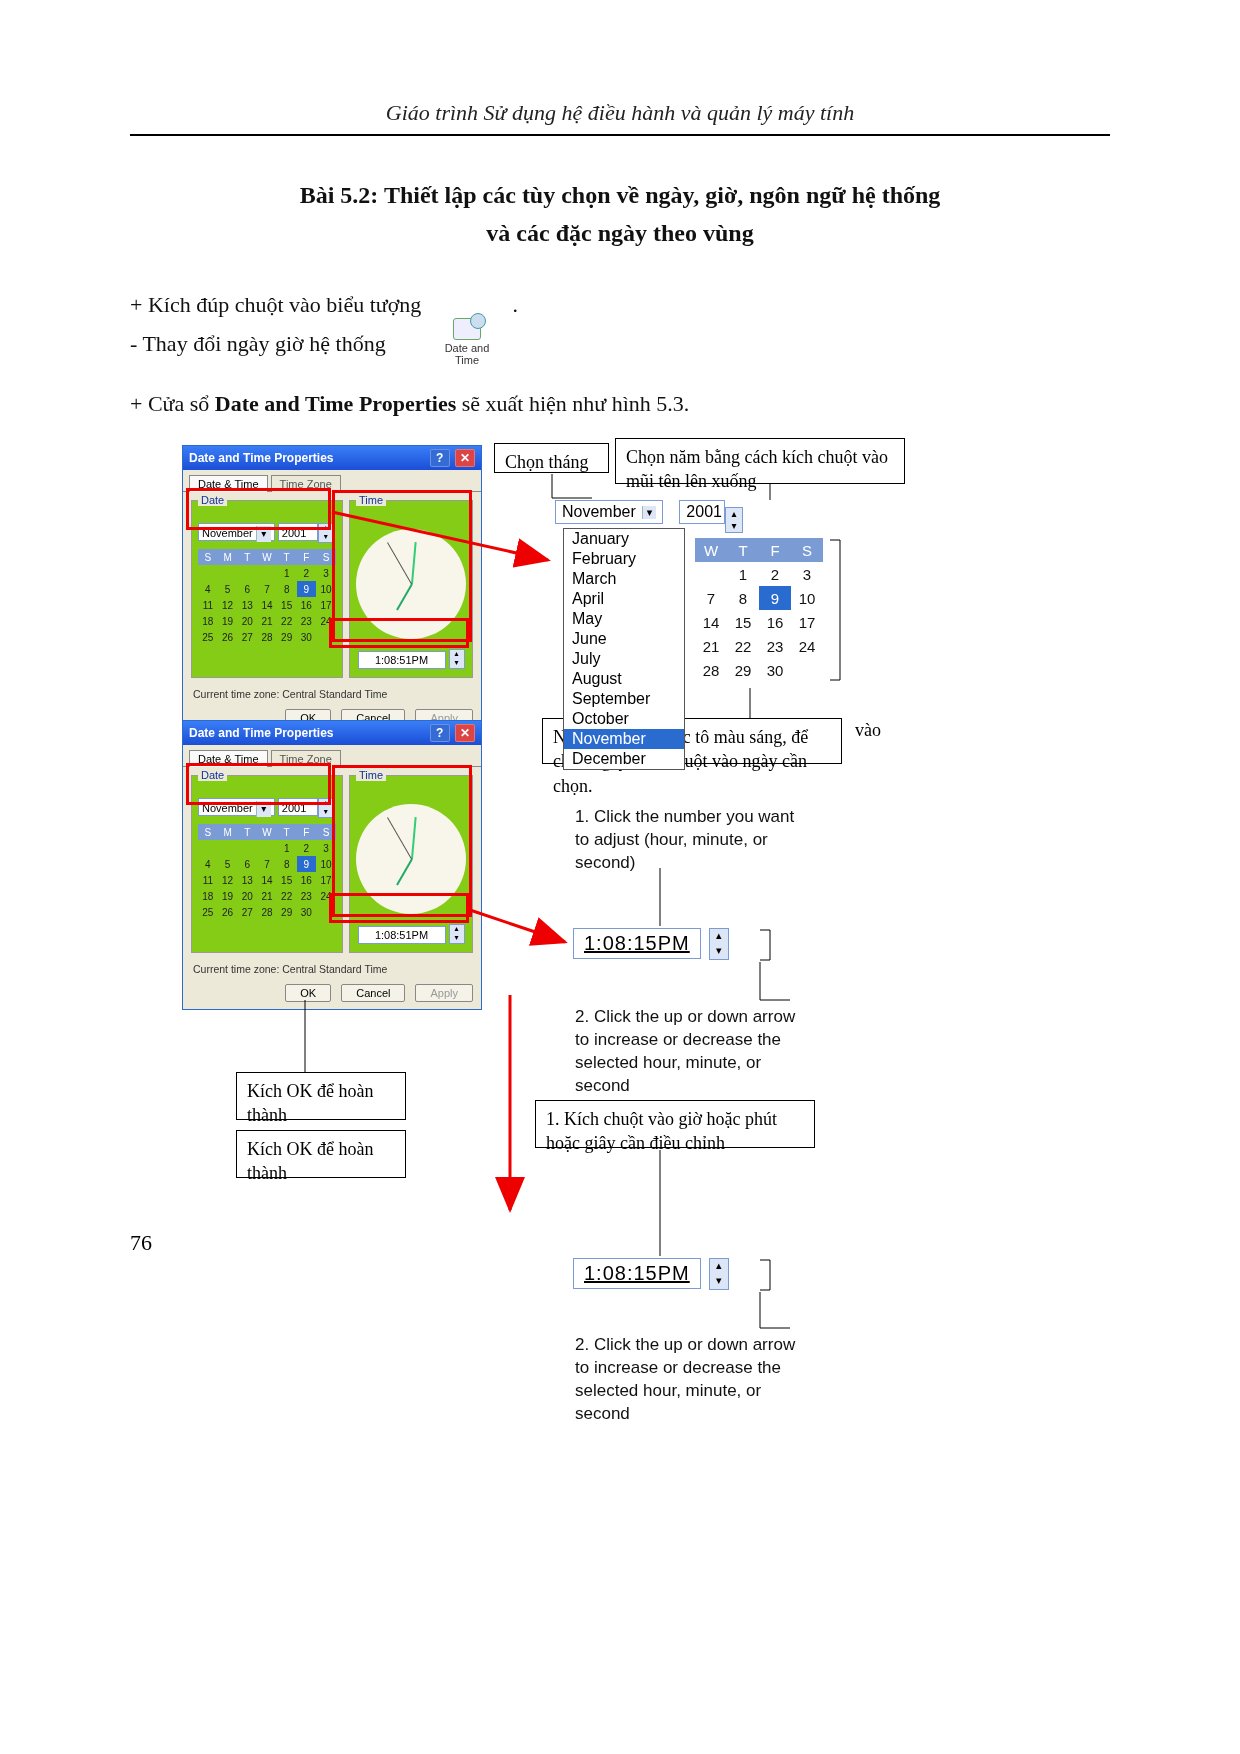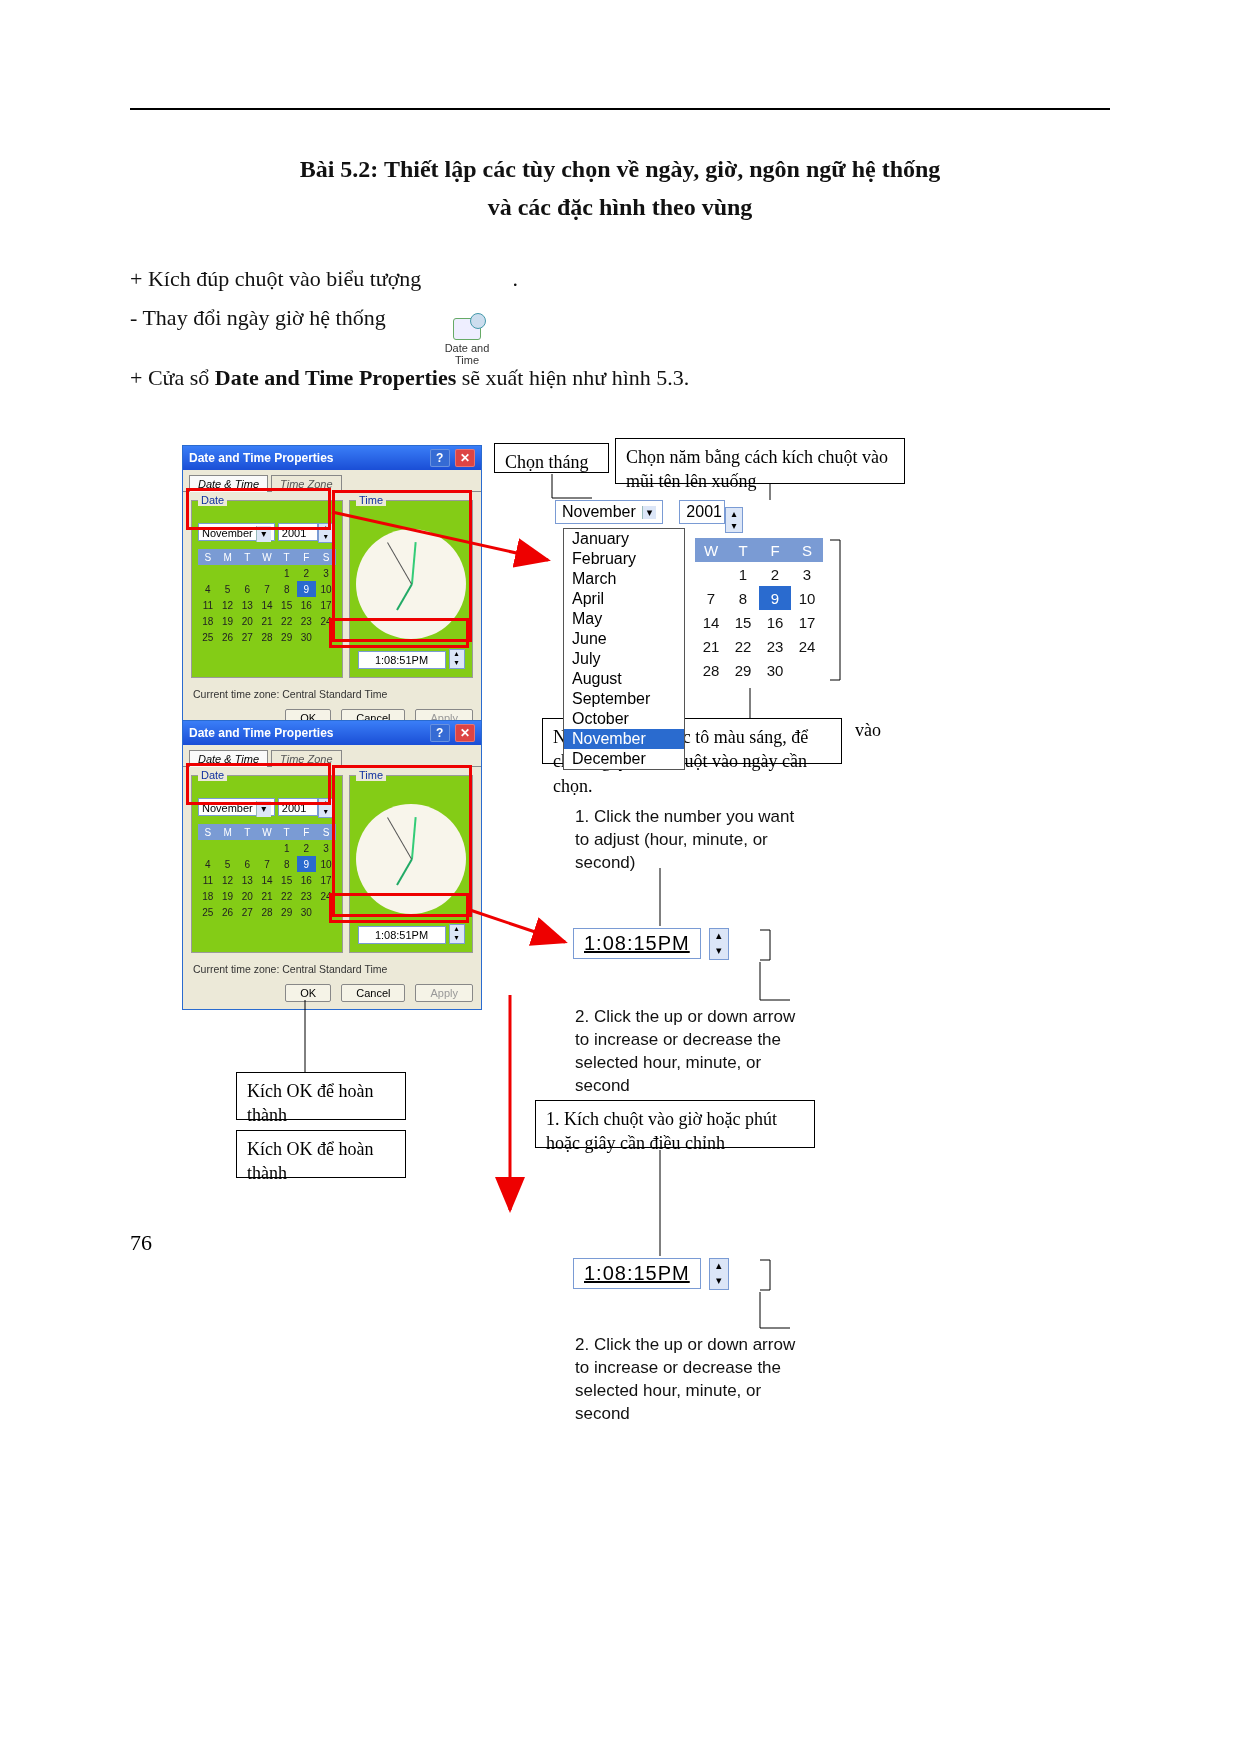--- a/index.html
+++ b/index.html
@@ -112,21 +112,20 @@
     background: #ece9d8;
   }
   .tab {
     display:inline-block;
     padding:2px 8px;
     border:1px solid #888;
     border-bottom:none;
     background:#fafafa;
     position:relative;
     top:1px;
-    font-style:italic;
   }
   .tab.inactive { background:#ece9d8; color:#555; }
   .panel {
     border-top:1px solid #888;
     padding:8px;
     display:flex;
     gap:6px;
   }
   .groupbox {
     border:1px solid #9a9a9a;
@@ -353,24 +352,25 @@
     width:14px; height:14px;
     border:1px solid #49a;
     border-radius:50%;
     background:#cde;
   }
 </style>
 </head>
 <body>
 
 <div class="page">
+  <div class="textbook-title">Giáo trình Sử dụng hệ điều hành và quản lý máy tính</div>
   <hr class="hr">
   <div class="lesson-title">
     <span>Bài 5.2: Thiết lập các tùy chọn về ngày, giờ, ngôn ngữ hệ thống</span><br>
-    <span>và các đặc hình theo vùng</span>
+    <span>và các đặc ngày theo vùng</span>
   </div>
   <div class="body-p" style="margin-top:32px;">
     <span>+ Kích đúp chuột vào biểu tượng </span>
     <span style="display:inline-block;width:80px;"></span>
     <span>.</span>
   </div>
   <div class="body-p">- Thay đổi ngày giờ hệ thống</div>
   <div class="body-p" style="margin-top:20px;">
     <span>+ Cửa sổ </span><b>Date and Time Properties</b><span> sẽ xuất hiện như hình 5.3.</span>
   </div>

